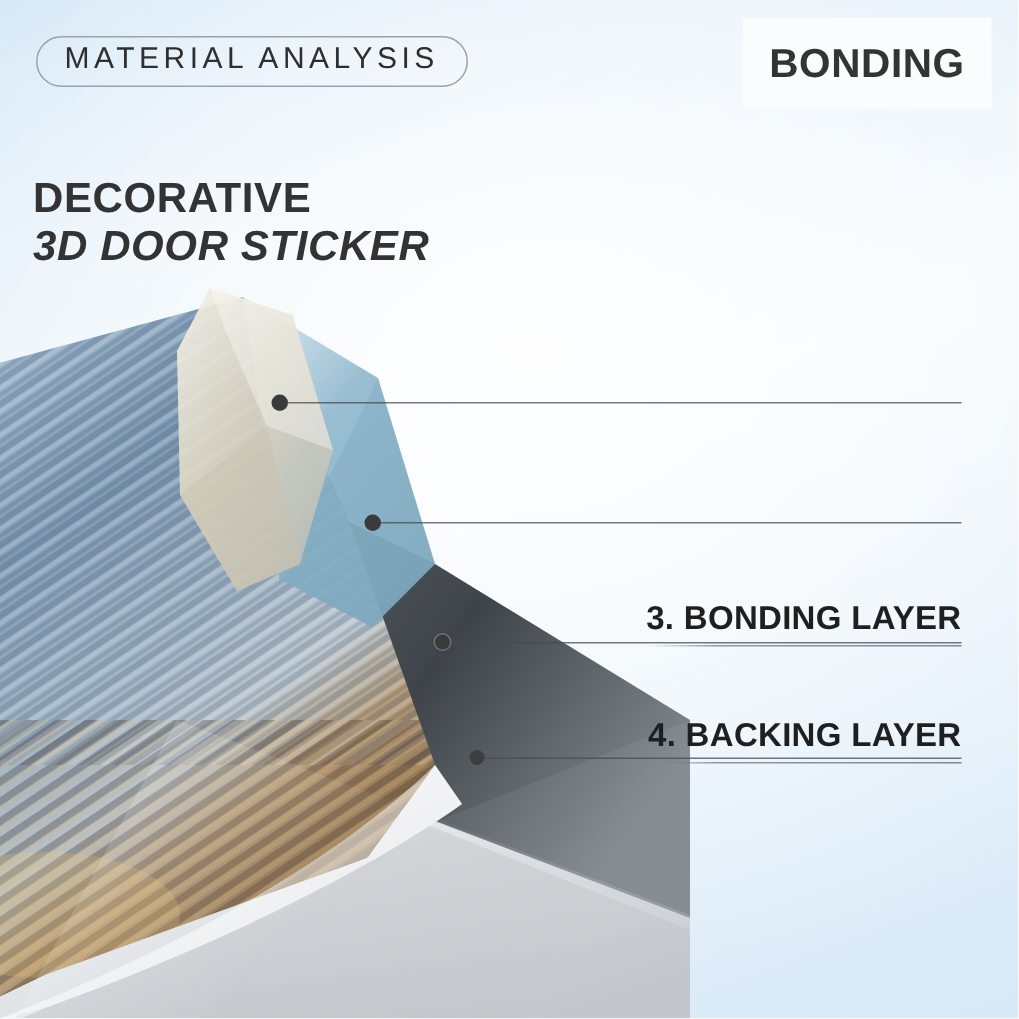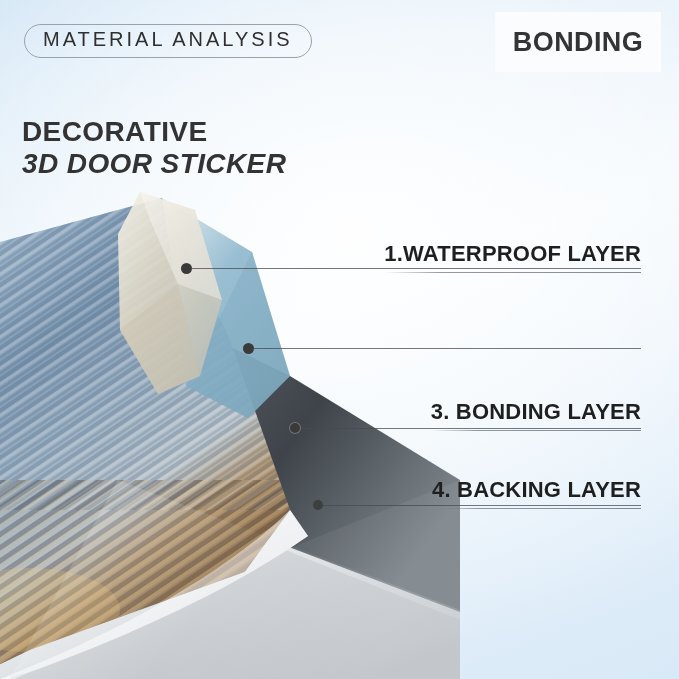--- a/index.html
+++ b/index.html
@@ -199,24 +199,20 @@
 
   <div class="headline">
     <span>DECORATIVE</span>
     <span class="l2">3D DOOR STICKER</span>
   </div>
 
   <div class="brandbox">
     <span class="brand">BONDING</span>
   </div>
 
-  <div class="label" id="lab1">
-    <span class="txt">1.WATERPROOF LAYER</span>
-    <span class="rule"></span>
-  </div>
   <div class="label" id="lab3">
     <span class="txt">3. BONDING LAYER</span>
     <span class="rule"></span>
   </div>
   <div class="label" id="lab4">
     <span class="txt">4. BACKING LAYER</span>
     <span class="rule"></span>
   </div>
 
   <div class="leader" id="lead1"></div>

